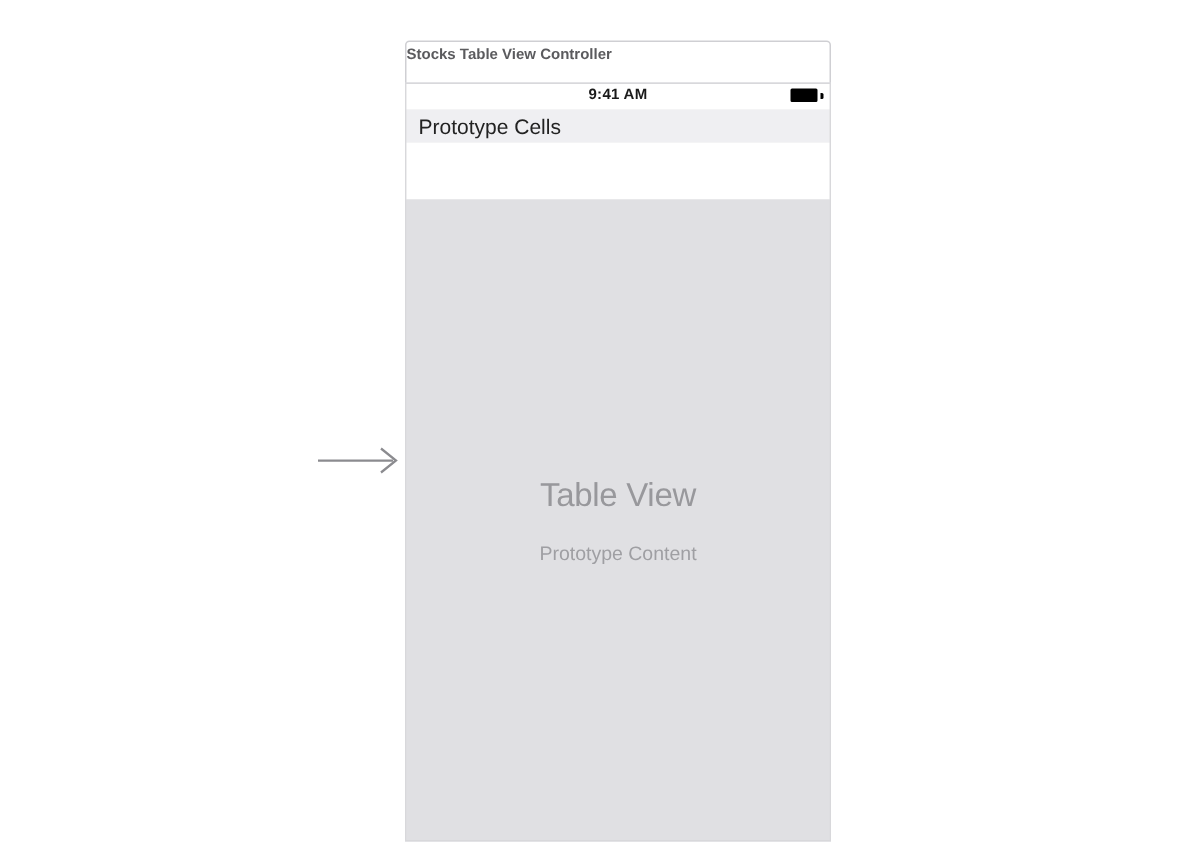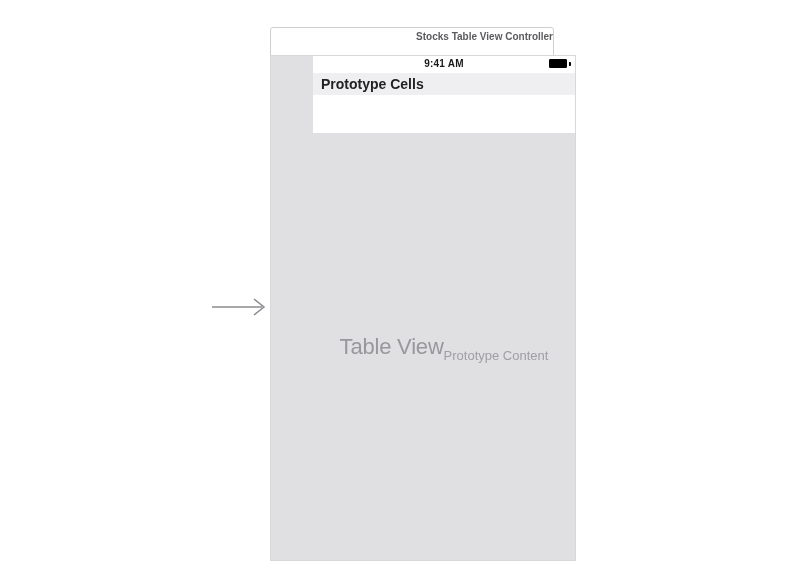--- a/index.html
+++ b/index.html
@@ -22,40 +22,39 @@
     .segue-arrow svg { display: block; }
 
     
     .vc-title {
       position: absolute;
       left: 270px;
       top: 27px;
       width: 284px;
       height: 32px;
       line-height: 18px;
-      text-align: right;
+      text-align: left;
       font-size: 10px;
       font-weight: 600;
       color: #5b5b5e;
       background: #ffffff;
       border: 1px solid #cfcfd3;
       border-radius: 3px;
       cursor: default;
     }
 
     
     .device {
       position: absolute;
       left: 270px;
       top: 55px;
-      width: 306px;
+      width: 284px;
       height: 506px;
       border: 1px solid #d8d8db;
       background: #e0e0e3;
-      padding-left: 42px;
     }
 
     
     .status-bar {
       height: 17px;
       background: #ffffff;
       position: relative;
       font-size: 10px;
       color: #1a1a1a;
     }
@@ -89,37 +88,37 @@
       background: #000;
       border-radius: 0 1px 1px 0;
     }
 
     
     .proto-header {
       height: 22px;
       background: #efeff2;
       color: #222;
       font-size: 14px;
-      font-weight: 700;
+      font-weight: 400;
       line-height: 22px;
       padding-left: 8px;
     }
 
     
     .proto-cell {
       height: 38px;
       background: #ffffff;
     }
 
     
     .tableview-placeholder {
       height: calc(100% - 17px - 22px - 38px);
       background: #e0e0e3;
       display: flex;
-      flex-direction: row;
+      flex-direction: column;
       align-items: center;
       justify-content: center;
     }
     .placeholder-title {
       color: #98989c;
       font-size: 22px;
       font-weight: 500;
       letter-spacing: -0.2px;
     }
     .placeholder-sub {

